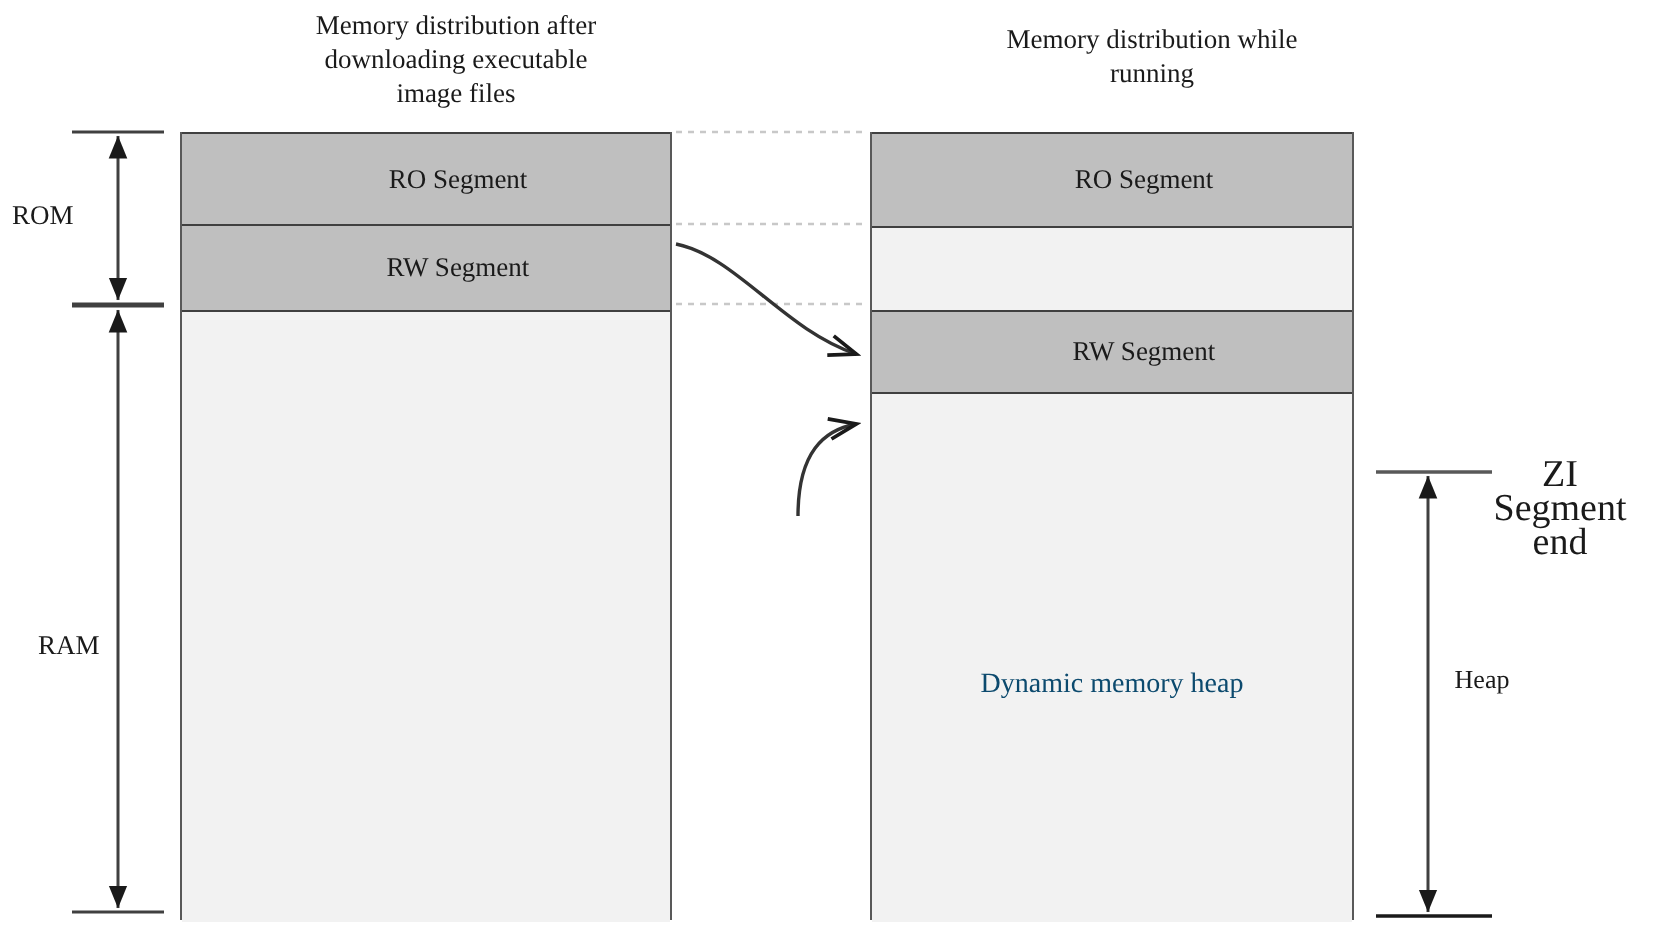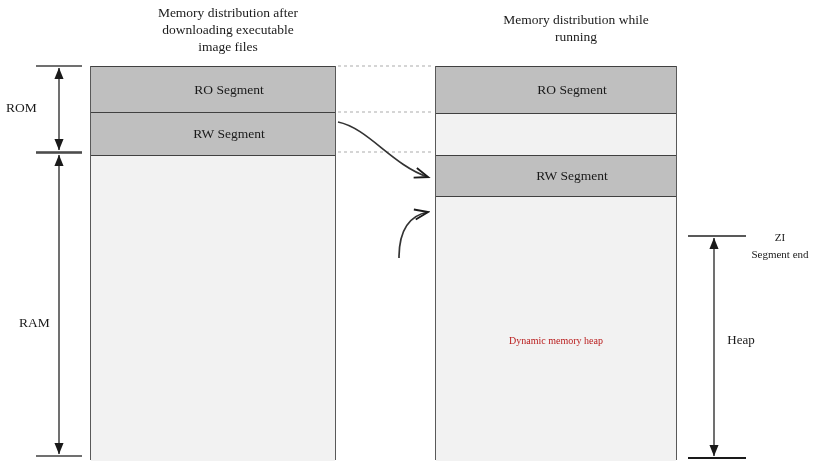--- a/index.html
+++ b/index.html
@@ -56,41 +56,41 @@
   .seg.plain {
     background: #f2f2f2;
     border-top: none;
     border-bottom: none;
   }
 
   .heaplabel {
     position: absolute;
     left: 0; width: 100%;
     text-align: center;
-    font-size: 10px;
-    color: #b91c1c;
+    font-size: 14px;
+    color: #0c4a6e;
   }
 
   
   .bracket-label {
     position: absolute;
     font-size: 13.5px;
     text-align: right;
     color: #1a1a1a;
   }
   #label-rom { left: 6px;  top: 100px; }
   #label-ram { left: 19px;  top: 315px; }
 
   
   #label-zi-end {
     position: absolute;
     left: 732px; top: 229px;
     width: 96px;
     text-align: center;
-    font-size: 11px;
+    font-size: 19px;
     line-height: 17px;
     color: #1a1a1a;
     white-space: pre-line;
   }
   #label-heap {
     position: absolute;
     left: 706px; top: 332px;
     width: 70px;
     text-align: center;
     font-size: 13px;

